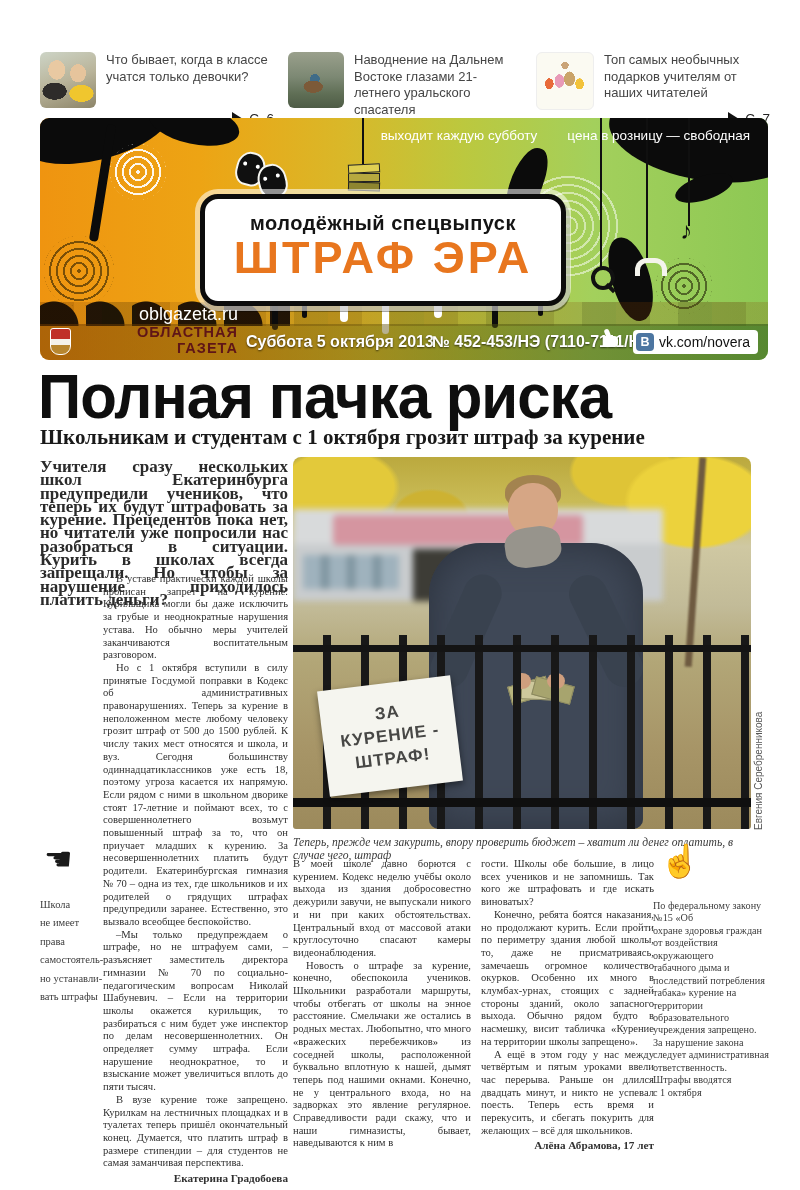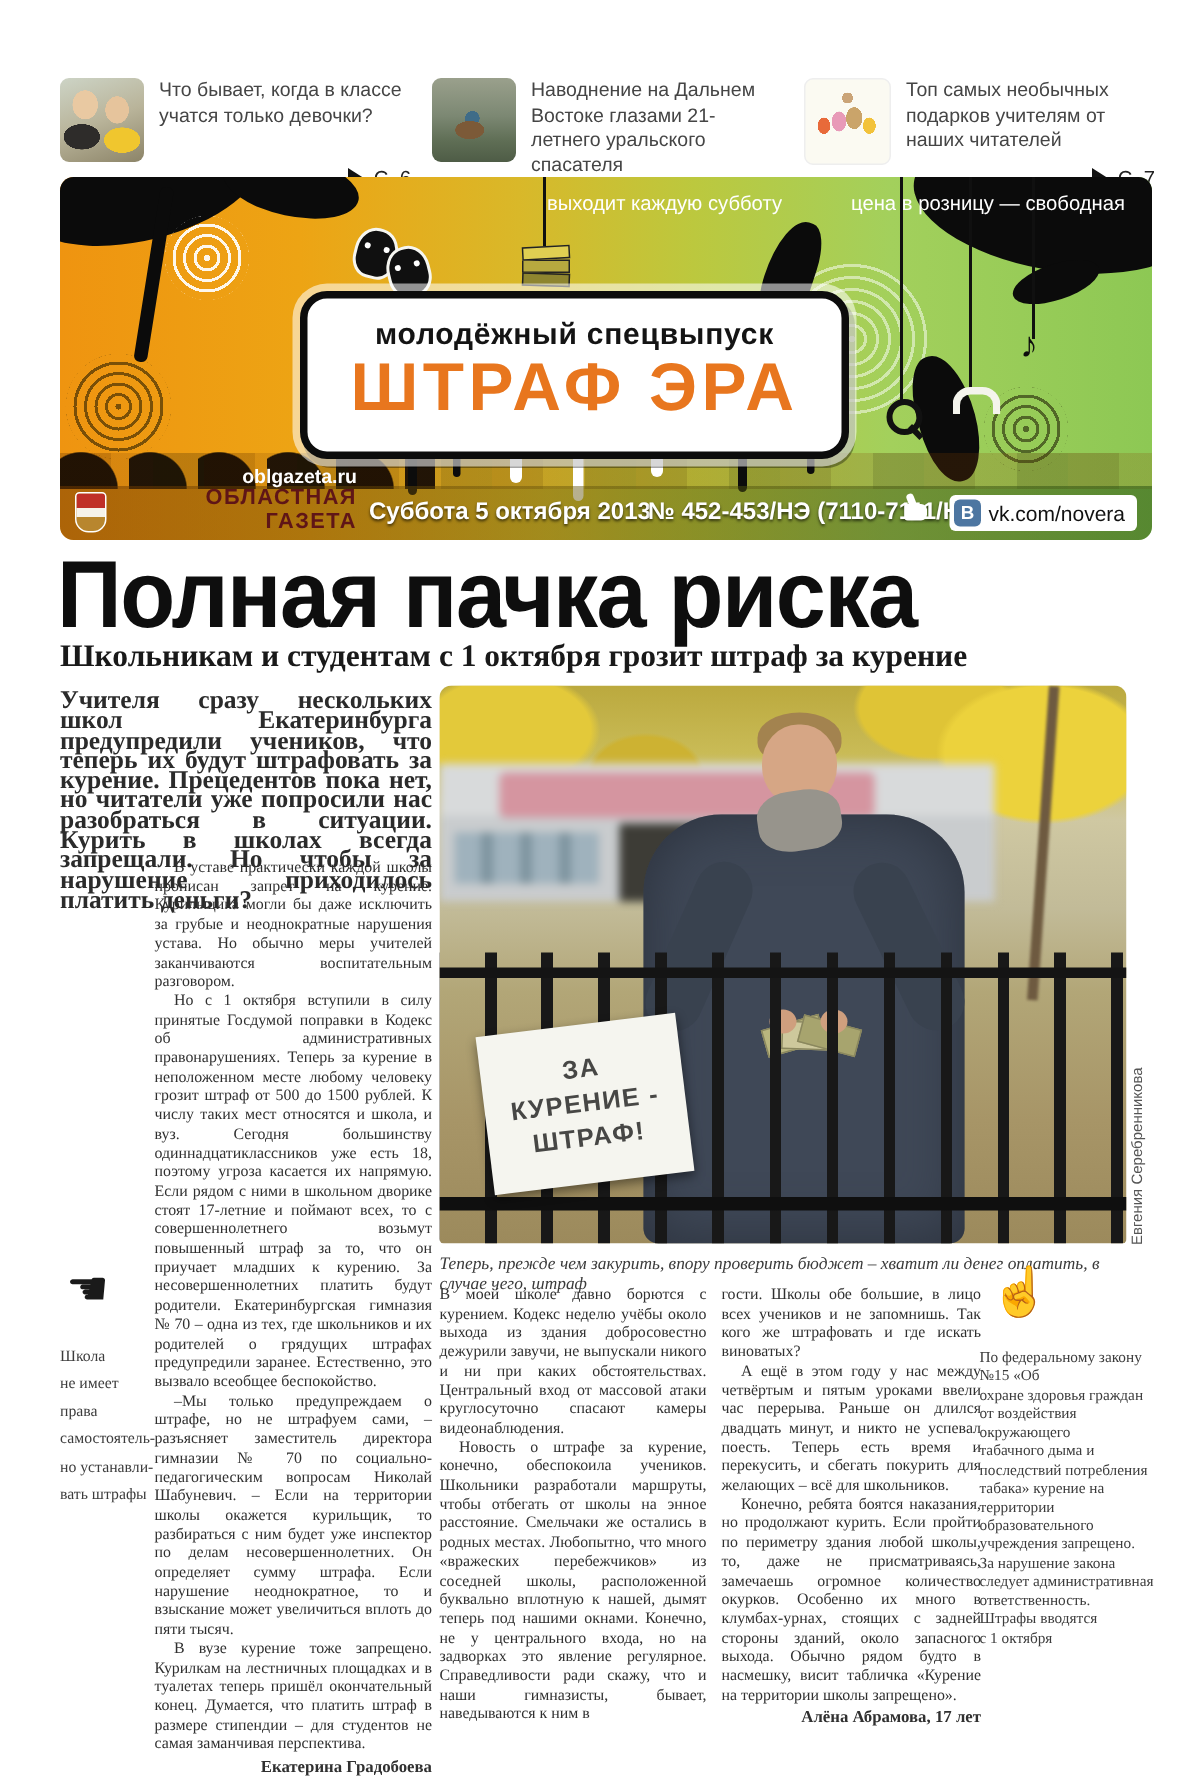--- a/index.html
+++ b/index.html
@@ -40,32 +40,32 @@
   .spiral{position:absolute;border-radius:50%;}
   .sp-w{background:repeating-radial-gradient(circle,rgba(255,255,255,.92) 0 2px,transparent 2px 7px);}
   .sp-d{background:repeating-radial-gradient(circle,rgba(25,20,0,.55) 0 2px,transparent 2px 7px);}
   .sp-g{background:repeating-radial-gradient(circle,rgba(255,255,255,.5) 0 2px,transparent 2px 8px);}
   .grass{left:0;bottom:34px;width:250px;height:44px;background:radial-gradient(circle at 14px 44px,#050505 0 24px,transparent 25px);background-size:46px 44px;background-repeat:repeat-x;}
   .city{left:0;bottom:34px;right:0;height:24px;background:repeating-linear-gradient(90deg,rgba(100,50,0,.30) 0 34px,rgba(135,75,10,.22) 34px 62px,rgba(85,55,5,.32) 62px 96px);}
   .hangline{position:absolute;width:2px;background:#101010;}
   .mask{position:absolute;width:25px;height:30px;background:#101010;border:2px solid #f6f6f0;border-radius:46% 46% 40% 40%;}
   .mask:before,.mask:after{content:"";position:absolute;top:9px;width:4px;height:4px;background:#fff;border-radius:50%;}
   .mask:before{left:4px;} .mask:after{right:4px;}
-  .banner-info{top:10px;right:18px;display:flex;gap:46px;color:#fff;font-size:13.5px;}
+  .banner-info{top:10px;right:18px;display:flex;gap:30px;color:#fff;font-size:13.5px;}
   .titlebox{left:160px;top:76px;width:356px;height:102px;background:#fff;border:5px solid #0c0c0c;border-radius:18px;text-align:center;
     box-shadow:0 0 0 5px rgba(255,255,255,.55),3px 5px 0 1px rgba(0,0,0,.35);}
   .kicker{font-size:20px;font-weight:bold;color:#141414;margin-top:13px;letter-spacing:.5px;}
   .nera{font-size:45px;font-weight:bold;letter-spacing:3px;line-height:1.02;}
   .drip{position:absolute;border-radius:0 0 5px 5px;}
 
   
   .strip{left:0;right:0;bottom:0;height:36px;background:linear-gradient(90deg,rgba(112,56,0,.52) 0%,rgba(100,82,10,.45) 45%,rgba(42,84,20,.55) 100%);}
   .crest{left:10px;bottom:5px;width:19px;height:25px;background:linear-gradient(180deg,#c03028 0 40%,#f5f2ea 40% 62%,#b8862e 62%);border:1.5px solid #fff;border-radius:3px 3px 9px 9px;}
   .brand{left:36px;bottom:3px;width:162px;text-align:right;line-height:1.1;}
-  .site{color:#fff;font-size:13px;font-weight:bold;}
+  .site{color:#fff;font-size:18px;font-weight:normal;}
   .publisher{color:#5f1517;font-size:14.5px;font-weight:bold;letter-spacing:1px;}
   .stripdate{bottom:9px;color:#fff;font-weight:bold;font-size:16px;text-shadow:0 1px 2px rgba(0,0,0,.65);}
   .thumbup{right:150px;bottom:13px;width:15px;height:11px;background:#fff;border-radius:2px 4px 4px 2px;}
   .thumbup:before{content:"";position:absolute;top:-7px;left:2px;width:5px;height:9px;background:#fff;border-radius:3px;transform:rotate(-22deg);}
   .vkpill{right:10px;bottom:6px;height:24px;background:#fff;border-radius:4px;display:flex;align-items:center;gap:5px;padding:0 8px 0 3px;}
   .vksq{width:18px;height:18px;background:#4d76a1;border-radius:4px;color:#fff;font-size:12.5px;font-weight:bold;display:flex;align-items:center;justify-content:center;}
   .vklabel{font-size:14px;color:#111;}
 
   
   .headline{top:360px;left:38px;font-weight:bold;font-size:60px;letter-spacing:-1px;color:#0e0e0e;transform:scale(1,1.06);transform-origin:left top;white-space:nowrap;}
@@ -278,22 +278,22 @@
 </div>
 <div class="abs credit sans">Евгения Серебренникова</div>
 <div class="abs caption">Теперь, прежде чем закурить, впору проверить бюджет – хватит ли денег оплатить, в случае чего, штраф</div>
 
 <div class="abs bodycol col2">
   <p>В моей школе давно борются с курением. Кодекс неделю учёбы около выхода из здания добросовестно дежурили завучи, не выпускали никого и ни при каких обстоятельствах. Центральный вход от массовой атаки круглосуточно спасают камеры видеонаблюдения.</p>
   <p class="ind">Новость о штрафе за курение, конечно, обеспокоила учеников. Школьники разработали маршруты, чтобы отбегать от школы на энное расстояние. Смельчаки же остались в родных местах. Любопытно, что много «вражеских перебежчиков» из соседней школы, расположенной буквально вплотную к нашей, дымят теперь под нашими окнами. Конечно, не у центрального входа, но на задворках это явление регулярное. Справедливости ради скажу, что и наши гимназисты, бывает, наведываются к ним в</p>
 </div>
 <div class="abs bodycol col3">
   <p>гости. Школы обе большие, в лицо всех учеников и не запомнишь. Так кого же штрафовать и где искать виноватых?</p>
+  <p class="ind">Конечно, ребята боятся наказания, но продолжают курить. Если пройти по периметру здания любой школы, то, даже не присматриваясь, замечаешь огромное количество окурков. Особенно их много в клумбах-урнах, стоящих с задней стороны зданий, около запасного выхода. Обычно рядом будто в насмешку, висит табличка «Курение на территории школы запрещено».</p>
   <p class="ind">А ещё в этом году у нас между четвёртым и пятым уроками ввели час перерыва. Раньше он длился двадцать минут, и никто не успевал поесть. Теперь есть время и перекусить, и сбегать покурить для желающих – всё для школьников.</p>
-  <p class="ind">Конечно, ребята боятся наказания, но продолжают курить. Если пройти по периметру здания любой школы, то, даже не присматриваясь, замечаешь огромное количество окурков. Особенно их много в клумбах-урнах, стоящих с задней стороны зданий, около запасного выхода. Обычно рядом будто в насмешку, висит табличка «Курение на территории школы запрещено».</p>
   <div class="author">Алёна Абрамова, 17 лет</div>
 </div>
 
 <div class="abs hand" style="top:842px;left:660px;">☝</div>
 <div class="abs note note-right">По федеральному закону
 №15 «Об
 охране здоровья граждан
 от воздействия окружающего
 табачного дыма и
 последствий потребления

